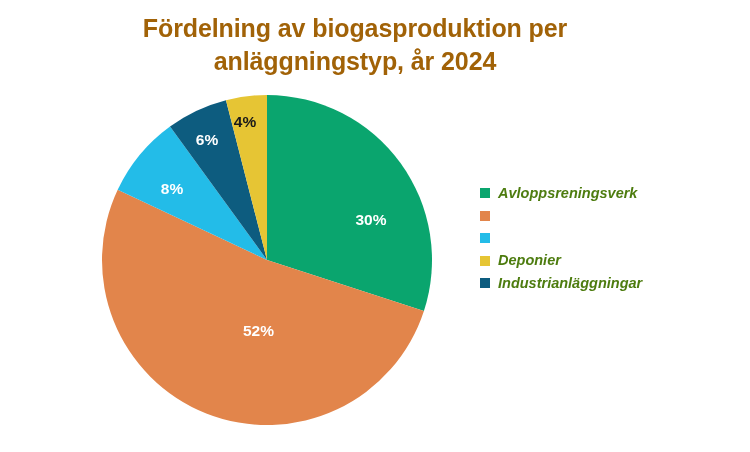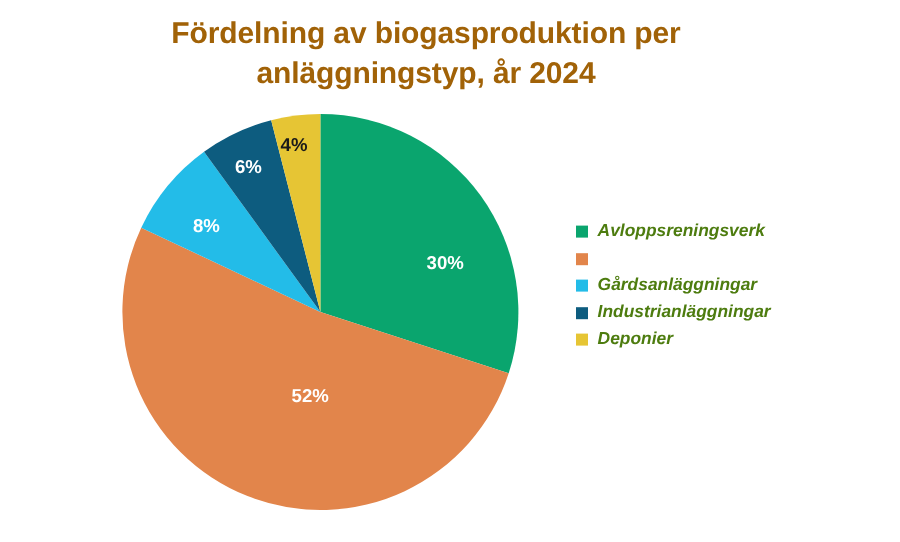--- a/index.html
+++ b/index.html
@@ -119,25 +119,24 @@
   <div id="legend">
       <div class="legend-item">
         <span class="legend-swatch" style="background: rgb(10, 165, 110);"></span>
         <span class="legend-label">Avloppsreningsverk</span>
       </div>
       <div class="legend-item">
         <span class="legend-swatch" style="background: rgb(226, 133, 75);"></span>
       </div>
       <div class="legend-item">
         <span class="legend-swatch" style="background: rgb(35, 188, 232);"></span>
-        <span class="legend-label">Gårdsanläggningar</span>
+      </div>
+      <div class="legend-item">
+        <span class="legend-swatch" style="background: rgb(230, 197, 52);"></span>
+        <span class="legend-label">Deponier</span>
       </div>
       <div class="legend-item">
         <span class="legend-swatch" style="background: rgb(13, 92, 127);"></span>
         <span class="legend-label">Industrianläggningar</span>
-      </div>
-      <div class="legend-item">
-        <span class="legend-swatch" style="background: rgb(230, 197, 52);"></span>
-        <span class="legend-label">Deponier</span>
       </div>
     </div>
 
 </div>
 
 </body></html>

